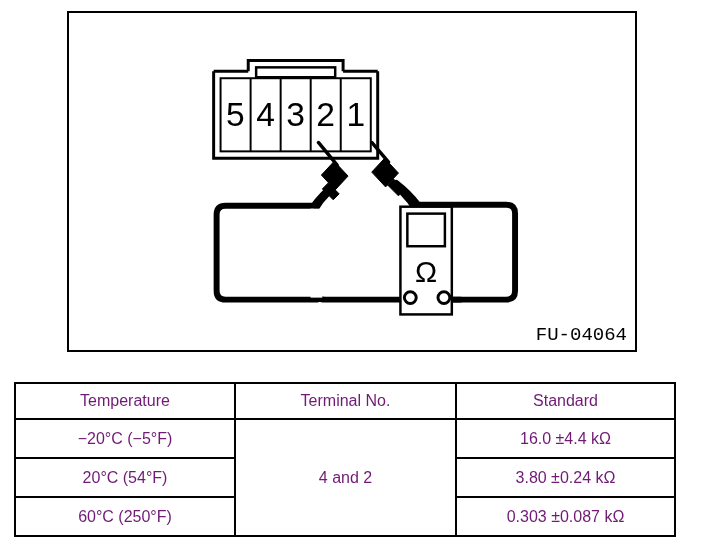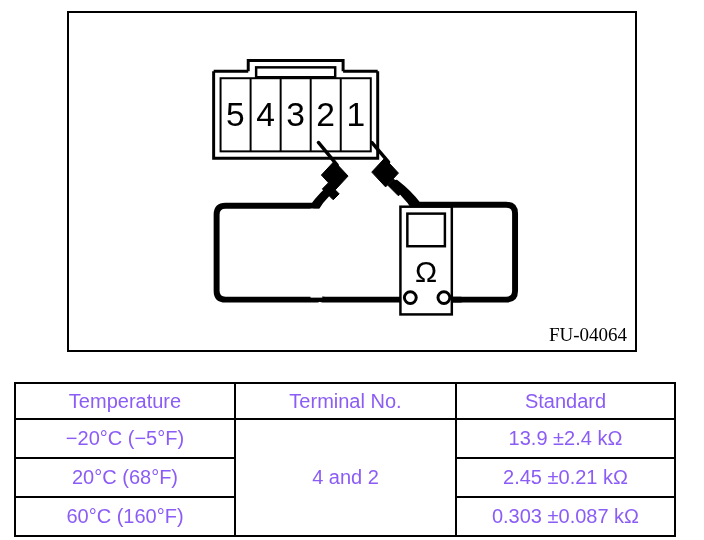--- a/index.html
+++ b/index.html
@@ -33,21 +33,21 @@
     top: 0;
     width: 100%;
     height: 100%;
     display: block;
   }
   #figure-code {
     position: absolute;
     right: 8px;
     bottom: 4px;
     font-size: 19px;
-    font-family: Liberation Serif, serif;
+    font-family: Liberation Mono, monospace;
     letter-spacing: 0px;
     white-space: nowrap;
   }
 
   
   #spec-table {
     position: absolute;
     left: 14px;
     top: 382px;
     width: 660px;
@@ -57,27 +57,27 @@
   }
   #spec-table col.c-temp  { width: 220px; }
   #spec-table col.c-term  { width: 221px; }
   #spec-table col.c-std   { width: 219px; }
 
   #spec-table th,
   #spec-table td {
     border: 2px solid #000000;
     text-align: center;
     vertical-align: middle;
-    font-size: 20px;
+    font-size: 16px;
     font-weight: normal;
     font-family: "Liberation Sans", sans-serif;
     height: 37px;
     padding: 0 2px;
     white-space: nowrap;
-    color: #8b5cf6;
+    color: #701a75;
   }
   #spec-table th { height: 34px; }
 </style>
 </head>
 <body>
 
 <div id="figure-panel">
 
   <svg id="figure-svg" viewBox="0 0 570 341" xmlns="http://www.w3.org/2000/svg">
 
@@ -174,24 +174,24 @@
     <tr>
       <th>Temperature</th>
       <th>Terminal No.</th>
       <th>Standard</th>
     </tr>
   </thead>
   <tbody>
     <tr>
       <td>−20°C (−5°F)</td>
       <td rowspan="3">4 and 2</td>
-      <td>13.9 ±2.4 kΩ</td>
+      <td>16.0 ±4.4 kΩ</td>
     </tr>
     <tr>
-      <td>20°C (68°F)</td>
-      <td>2.45 ±0.21 kΩ</td>
+      <td>20°C (54°F)</td>
+      <td>3.80 ±0.24 kΩ</td>
     </tr>
     <tr>
-      <td>60°C (160°F)</td>
+      <td>60°C (250°F)</td>
       <td>0.303 ±0.087 kΩ</td>
     </tr>
   </tbody>
 </table>
 
 </body></html>

